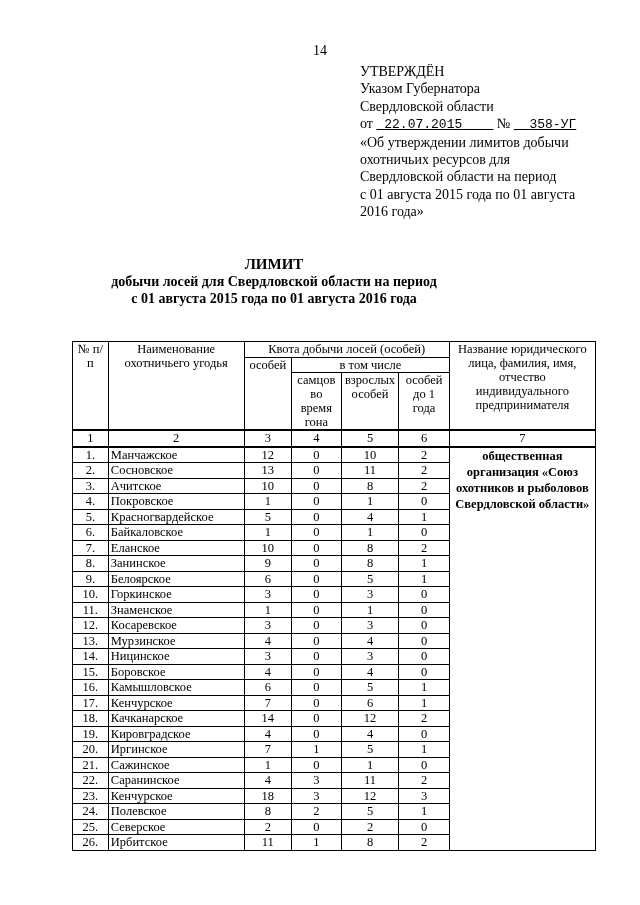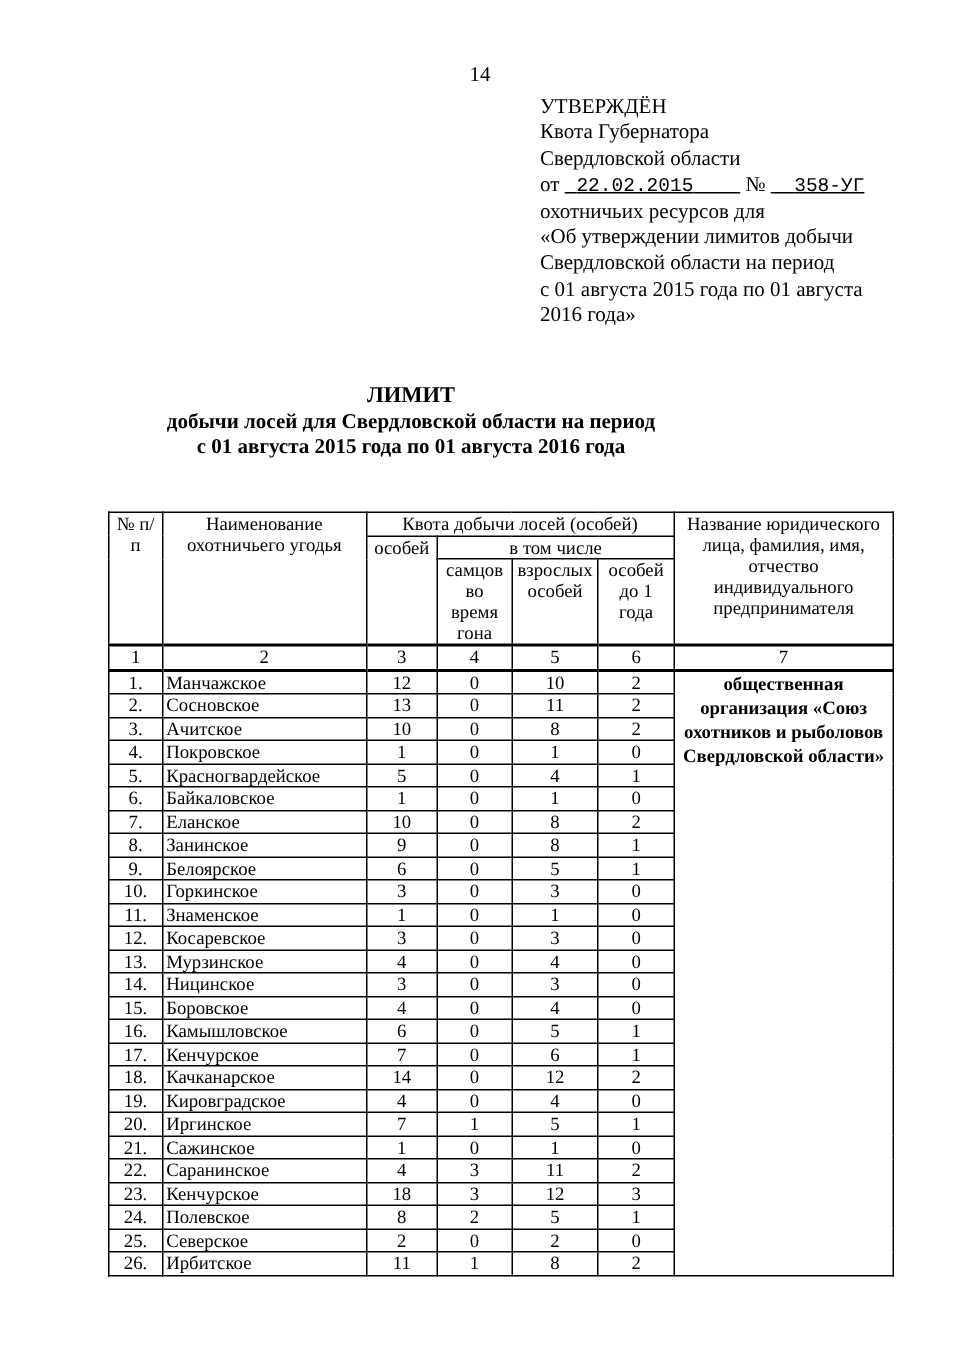--- a/index.html
+++ b/index.html
@@ -30,30 +30,30 @@
     tr.numrow td { border-top: 2px solid #000; border-bottom: 2px solid #000; }
     td.org { vertical-align: top; text-align: center; line-height: 16px; font-weight: bold; }
   </style>
 </head>
 <body>
 
 <div class="page-num">14</div>
 
 <div class="approval">
   <div class="line">УТВЕРЖДЁН</div>
-  <div class="line">Квота Губернатора</div>
+  <div class="line">Указом Губернатора</div>
   <div class="line">Свердловской области</div>
   <div class="line">
     <span>от</span>
-    <span class="mono">&nbsp;<span>22.02.2015</span>&nbsp;&nbsp;&nbsp;&nbsp;</span>
+    <span class="mono">&nbsp;<span>22.07.2015</span>&nbsp;&nbsp;&nbsp;&nbsp;</span>
     <span>№</span>
     <span class="mono">&nbsp;&nbsp;<span>358-УГ</span></span>
   </div>
+  <div class="line">«Об утверждении лимитов добычи</div>
   <div class="line">охотничьих ресурсов для</div>
-  <div class="line">«Об утверждении лимитов добычи</div>
   <div class="line">Свердловской области на период</div>
   <div class="line">с 01 августа 2015 года по 01 августа</div>
   <div class="line">2016 года»</div>
 </div>
 
 <div class="title-block">
   <div class="t1">ЛИМИТ</div>
   <div>добычи лосей для Свердловской области на период</div>
   <div>с 01 августа 2015 года по 01 августа 2016 года</div>
 </div>

